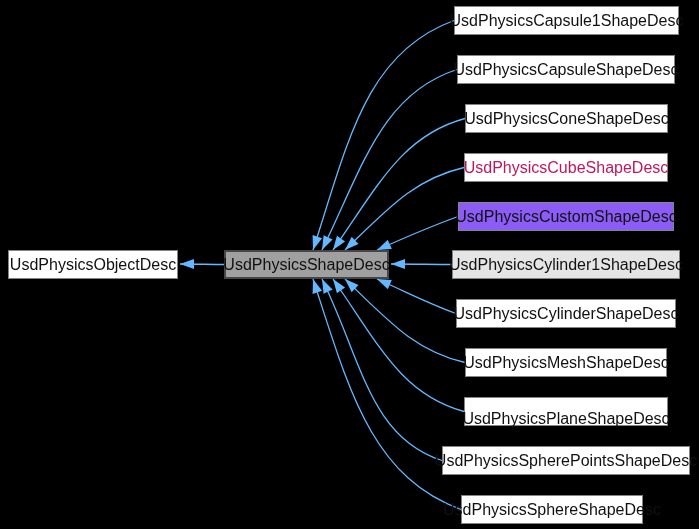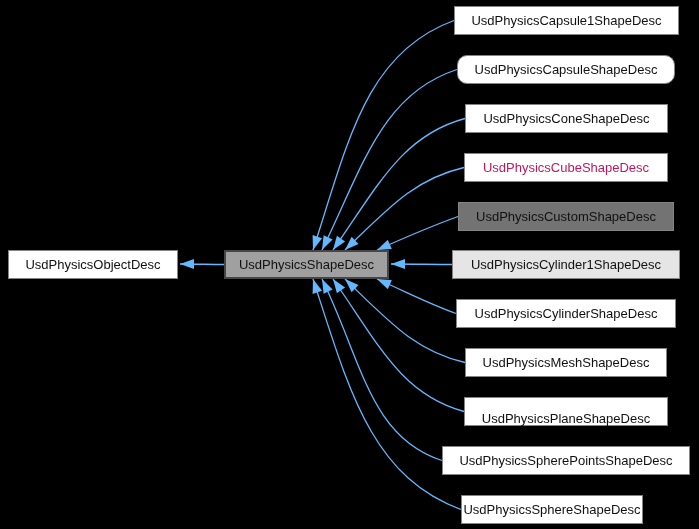--- a/index.html
+++ b/index.html
@@ -18,21 +18,21 @@
     display: block;
   }
   .node {
     position: absolute;
     box-sizing: border-box;
     display: flex;
     align-items: center;
     justify-content: center;
     background: #ffffff;
     border: 1px solid #848484;
-    font-size: 13px;
+    font-size: 16px;
     line-height: 13px;
     color: #111111;
     white-space: nowrap;
     cursor: pointer;
   }
   .node.current {
     background: #a0a0a0;
     border: 2px solid #e5e5e5;
     cursor: default;
   }
@@ -71,30 +71,30 @@
   <div id="node-layer">
       <div class="node" style="left: 8px; top: 250px; width: 170px; height: 29px; background: rgb(255, 255, 255); border-color: rgb(132, 132, 132); color: rgb(17, 17, 17);">
         <span>UsdPhysicsObjectDesc</span>
       </div>
       <div class="node current" style="left: 224px; top: 250px; width: 165px; height: 29px; background: rgb(160, 160, 160); border-color: rgb(70, 70, 70); color: rgb(17, 17, 17);">
         <span>UsdPhysicsShapeDesc</span>
       </div>
       <div class="node" style="left: 454px; top: 6px; width: 225px; height: 29px; background: rgb(255, 255, 255); border-color: rgb(132, 132, 132); color: rgb(17, 17, 17);">
         <span>UsdPhysicsCapsule1ShapeDesc</span>
       </div>
-      <div class="node" style="left: 457px; top: 55px; width: 218px; height: 29px; background: rgb(255, 255, 255); border-color: rgb(132, 132, 132); color: rgb(17, 17, 17); border-radius: 10px;">
+      <div class="node" style="left: 457px; top: 55px; width: 218px; height: 29px; background: rgb(255, 255, 255); border-color: rgb(132, 132, 132); color: rgb(17, 17, 17);">
         <span>UsdPhysicsCapsuleShapeDesc</span>
       </div>
       <div class="node" style="left: 465px; top: 104px; width: 203px; height: 29px; background: rgb(255, 255, 255); border-color: rgb(132, 132, 132); color: rgb(17, 17, 17);">
         <span>UsdPhysicsConeShapeDesc</span>
       </div>
       <div class="node" style="left: 464px; top: 153px; width: 204px; height: 29px; background: rgb(255, 255, 255); border-color: rgb(132, 132, 132); color: #be185d;">
         <span>UsdPhysicsCubeShapeDesc</span>
       </div>
-      <div class="node" style="left: 458px; top: 202px; width: 216px; height: 29px; background: #737373; border-color: rgb(132, 132, 132); color: rgb(17, 17, 17);">
+      <div class="node" style="left: 458px; top: 202px; width: 216px; height: 29px; background: #8b5cf6; border-color: rgb(132, 132, 132); color: rgb(17, 17, 17);">
         <span>UsdPhysicsCustomShapeDesc</span>
       </div>
       <div class="node" style="left: 452px; top: 250px; width: 228px; height: 29px; background: #e5e5e5; border-color: rgb(132, 132, 132); color: rgb(17, 17, 17);">
         <span>UsdPhysicsCylinder1ShapeDesc</span>
       </div>
       <div class="node" style="left: 456px; top: 299px; width: 220px; height: 29px; background: rgb(255, 255, 255); border-color: rgb(132, 132, 132); color: rgb(17, 17, 17);">
         <span>UsdPhysicsCylinderShapeDesc</span>
       </div>
       <div class="node" style="left: 465px; top: 348px; width: 202px; height: 29px; background: rgb(255, 255, 255); border-color: rgb(132, 132, 132); color: rgb(17, 17, 17);">
         <span>UsdPhysicsMeshShapeDesc</span>

